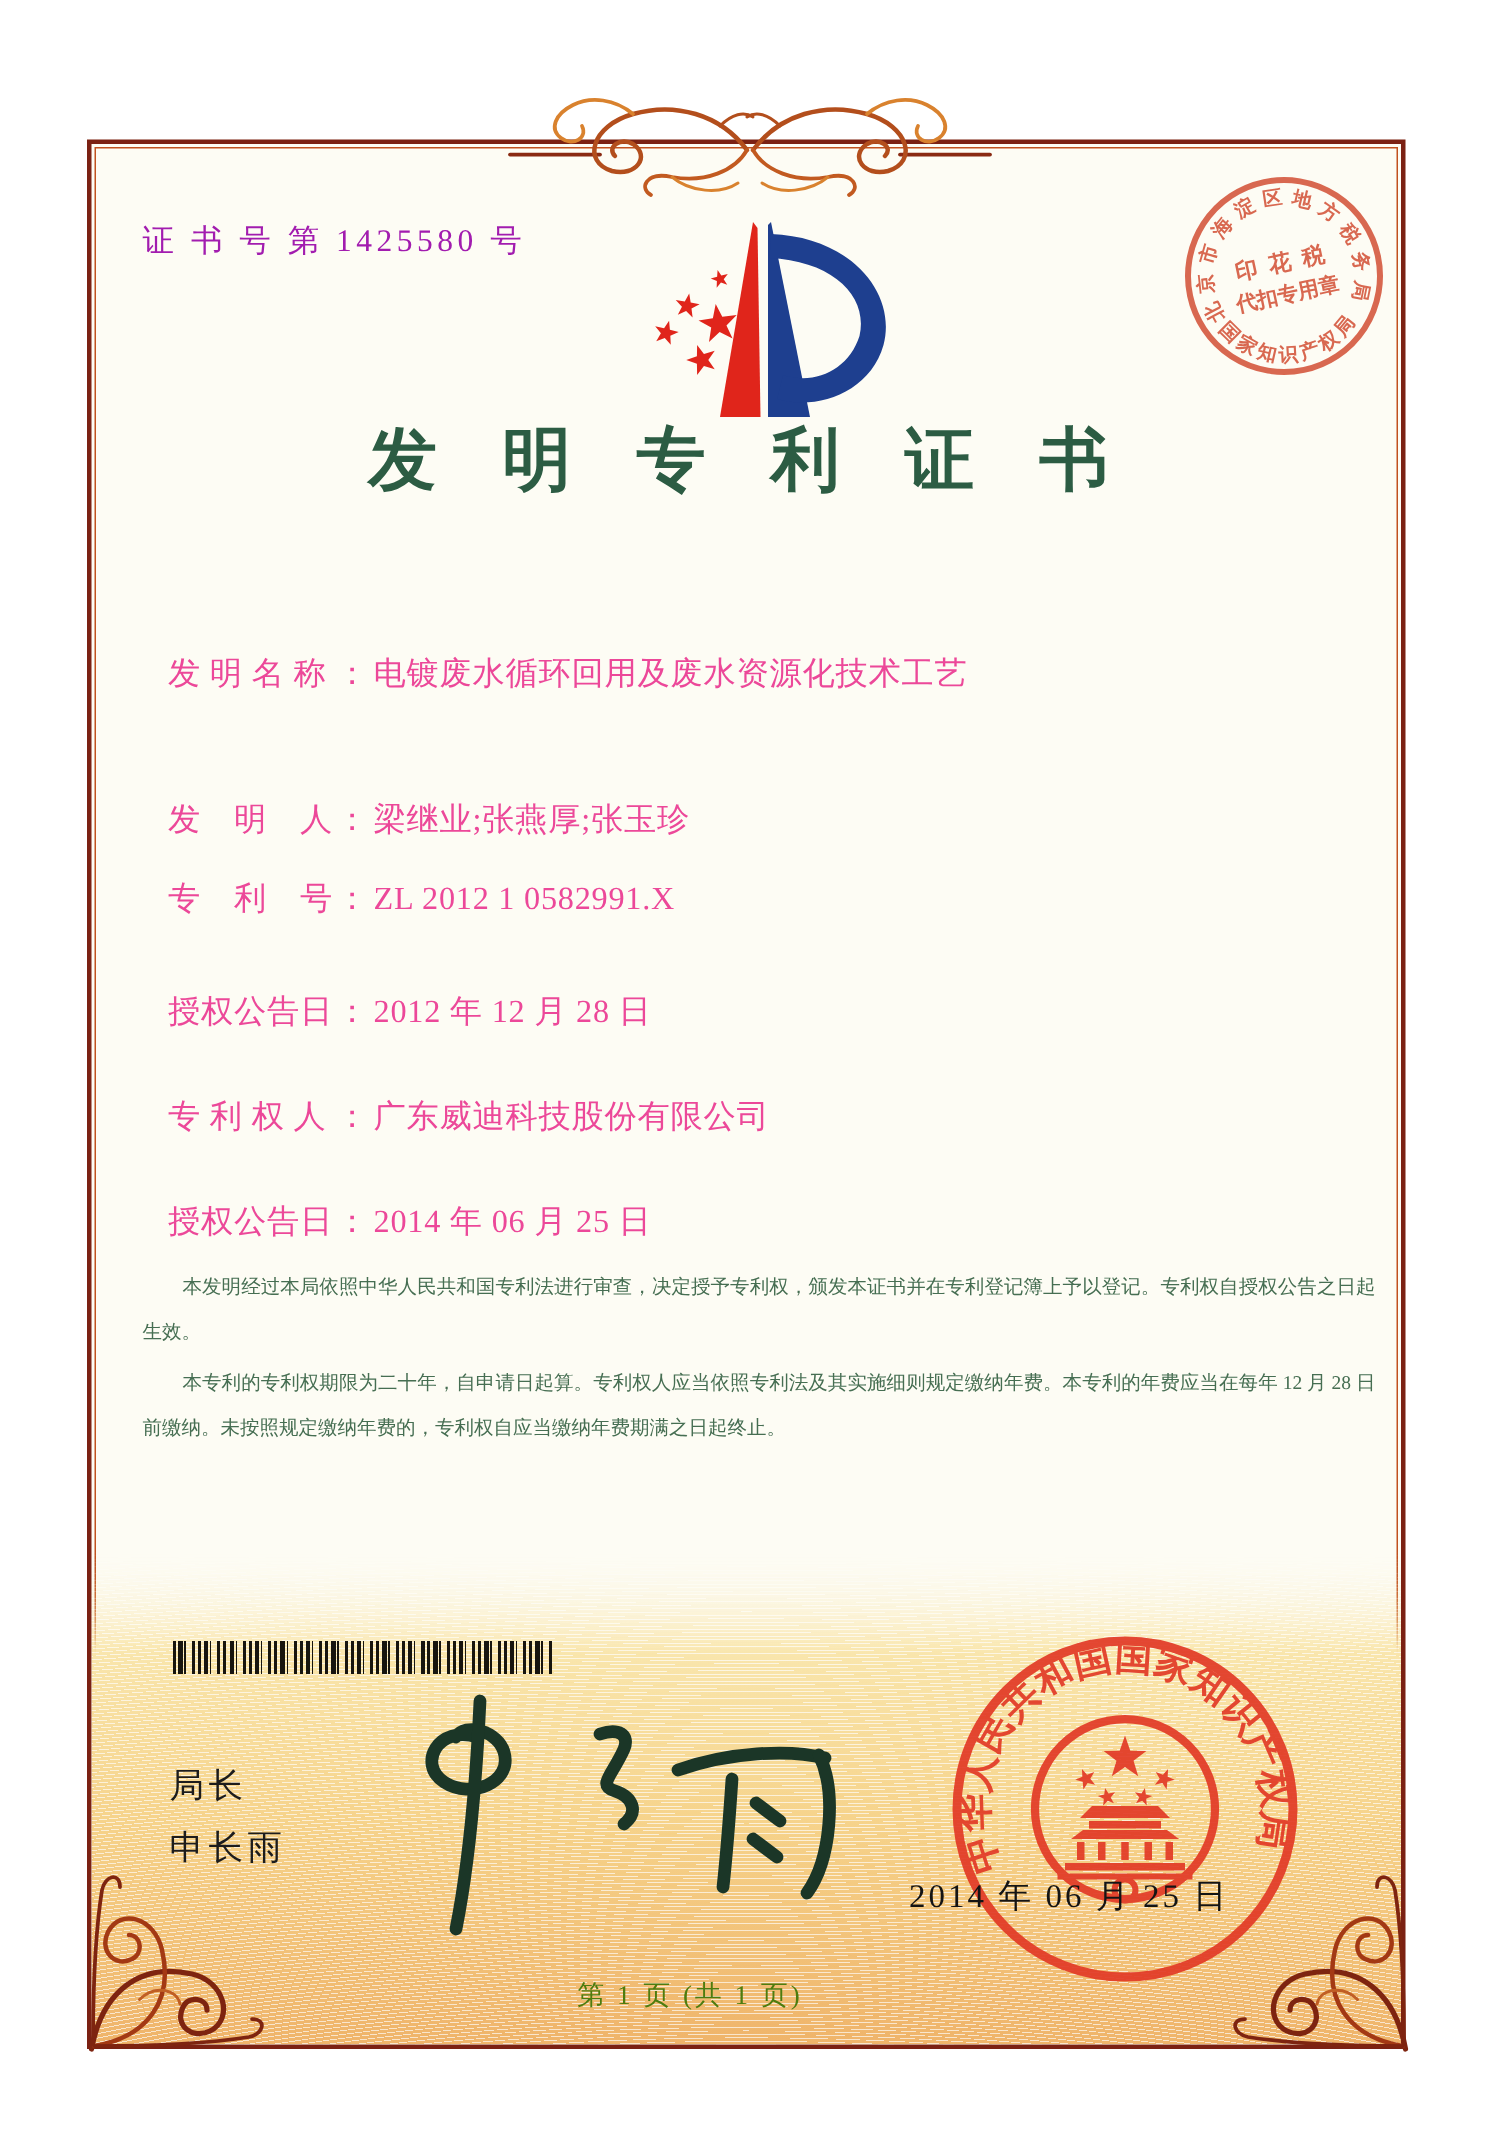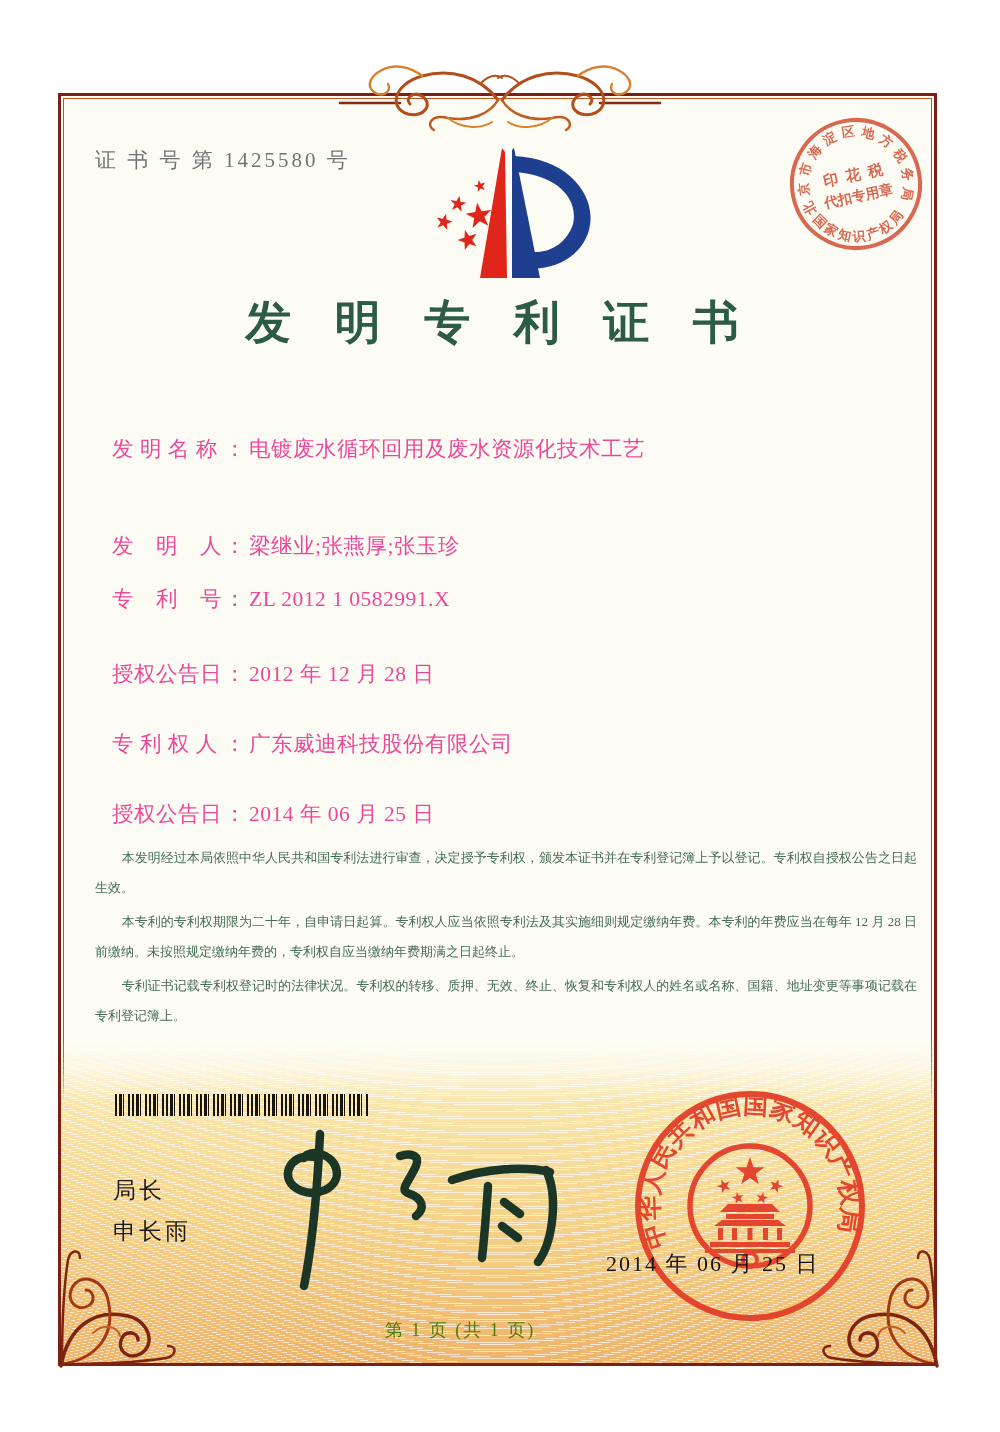--- a/index.html
+++ b/index.html
@@ -20,24 +20,24 @@
     position:absolute;left:0;right:0;bottom:0;height:330px;
     background:
       repeating-radial-gradient(140% 95% at 50% 140%,
         rgba(255,255,255,.65) 0 2px, rgba(255,255,255,0) 2px 9px),
       linear-gradient(180deg, rgba(250,238,190,0) 0%, #f9e6ad 20%, #f6d38b 55%, #efb46a 100%);
     -webkit-mask-image:linear-gradient(180deg,transparent 0,#000 70px);
     mask-image:linear-gradient(180deg,transparent 0,#000 70px);
   }
   .cert-number{
     position:absolute;left:95px;top:146px;
-    font-size:21px;color:#737373;letter-spacing:3px;
+    font-size:21px;color:#a21caf;letter-spacing:3px;
   }
   .title{
-    position:absolute;left:0;top:292px;width:1000px;text-align:center;
+    position:absolute;left:0;top:276px;width:1000px;text-align:center;
     font-size:46px;font-weight:600;color:#2c5c43;letter-spacing:16px;
   }
   .field{
     position:absolute;left:112px;font-size:21.5px;color:#ec4899;
     white-space:nowrap;letter-spacing:.5px;
   }
   .field .lbl{display:inline-block;min-width:112px;}
   .field .val{padding-left:3px;}
   .paras{
     position:absolute;left:95px;top:843px;width:822px;
@@ -168,21 +168,20 @@
 <div class="field" style="top:729px">
   <span class="lbl">专 利 权 人</span><span>：</span><span class="val">广东威迪科技股份有限公司</span>
 </div>
 <div class="field" style="top:799px">
   <span class="lbl">授权公告日</span><span>：</span><span class="val">2014 年 06 月 25 日</span>
 </div>
 
 <div class="paras">
   <p>本发明经过本局依照中华人民共和国专利法进行审查，决定授予专利权，颁发本证书并在专利登记簿上予以登记。专利权自授权公告之日起生效。</p>
   <p>本专利的专利权期限为二十年，自申请日起算。专利权人应当依照专利法及其实施细则规定缴纳年费。本专利的年费应当在每年 12 月 28 日前缴纳。未按照规定缴纳年费的，专利权自应当缴纳年费期满之日起终止。</p>
-  <p>专利证书记载专利权登记时的法律状况。专利权的转移、质押、无效、终止、恢复和专利权人的姓名或名称、国籍、地址变更等事项记载在专利登记簿上。</p>
 </div>
 
 <div class="barcode"></div>
 
 <div class="director">
   <div>局长</div>
   <div>申长雨</div>
 </div>
 
 <svg class="svg-signature" width="330" height="165" viewBox="0 0 330 165">

